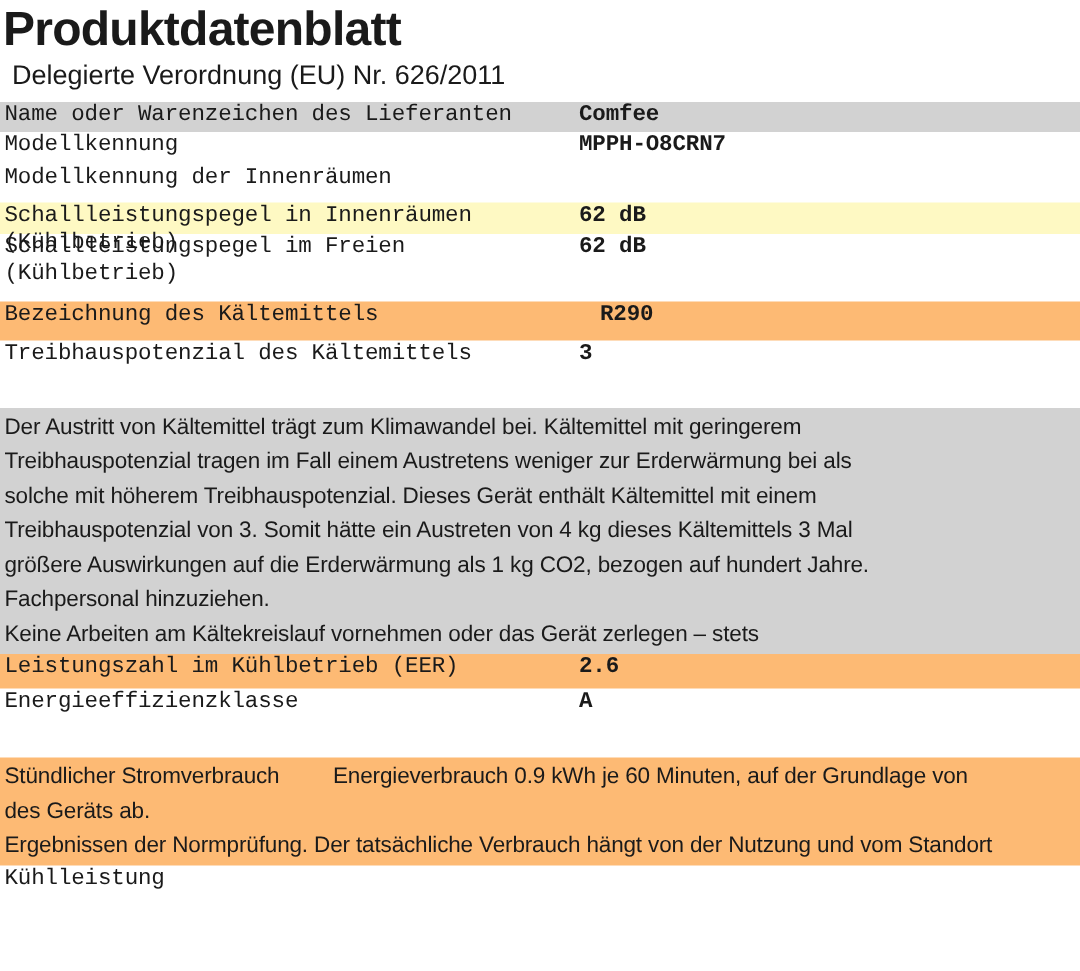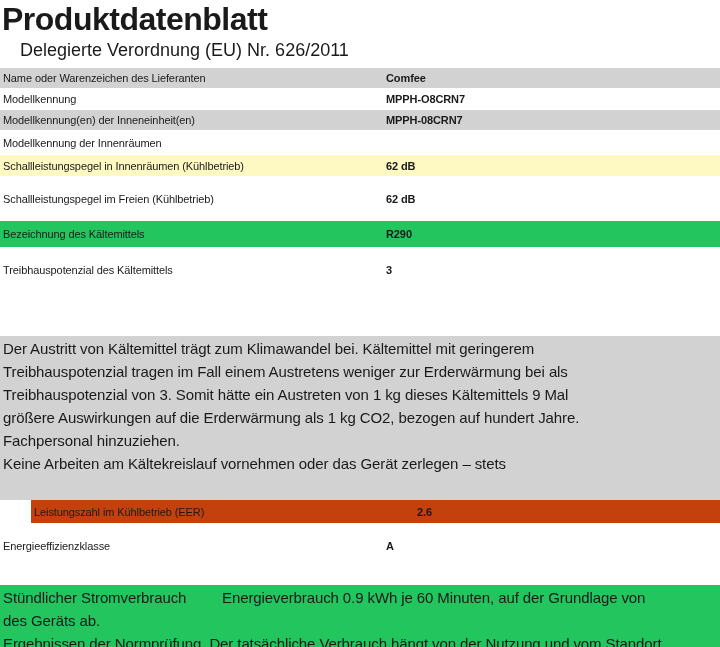--- a/index.html
+++ b/index.html
@@ -8,26 +8,26 @@
     font-family:"Liberation Sans",sans-serif;
     color:#1a1a1a;
     -webkit-font-smoothing:antialiased;
   }
   .page{width:720px;height:518px;}
   .doc-title{
     font-size:32px;font-weight:bold;line-height:37px;
     padding:1px 0 0 2px;letter-spacing:-0.5px;
   }
   .doc-subtitle{
-    font-size:18px;line-height:24px;padding-left:20px;
+    font-size:18px;line-height:24px;padding-left:8px;
   }
   .spacer{height:6px;}
   .row{
-    display:flex;align-items:center;
-    font-size:11px;line-height:18px;letter-spacing:-0.1px;
+    display:flex;align-items:flex-start;
+    font-size:15px;line-height:18px;letter-spacing:-0.1px;font-family:Liberation Mono, monospace;
   }
   .row.gray{background:#d2d2d2;}
   .lbl{width:383px;padding-left:3px;flex:none;}
   .val{font-weight:bold;flex:1;}
   .note{
     font-size:15px;line-height:23px;letter-spacing:-0.1px;
     padding:1px 4px 0 3px;
   }
   .note.gray{background:#d2d2d2;}
   .tab-label{display:inline-block;width:219px;}
@@ -49,71 +49,68 @@
   <div class="row gray h20" style="background: rgb(210, 210, 210);">
     <div class="lbl">Name oder Warenzeichen des Lieferanten</div>
     <div class="val">Comfee</div>
   </div>
 
   <div class="row h22">
     <div class="lbl">Modellkennung</div>
     <div class="val">MPPH-O8CRN7</div>
   </div>
 
-  <div class="row gray h20" style="background: rgb(210, 210, 210);">
-    <div class="lbl">Modellkennung(en) der Inneneinheit(en)</div>
-    <div class="val">MPPH-08CRN7</div>
-  </div>
 
   <div class="row h25">
     <div class="lbl">Modellkennung der Innenräumen</div>
     <div class="val"></div>
   </div>
 
   <div class="row gray h21" style="background: #fef9c3;">
     <div class="lbl">Schallleistungspegel in Innenräumen (Kühlbetrieb)</div>
     <div class="val">62 dB</div>
   </div>
 
   <div class="row h45">
     <div class="lbl">Schallleistungspegel im Freien (Kühlbetrieb)</div>
     <div class="val">62 dB</div>
   </div>
 
-  <div class="row gray h26" style="background: #22c55e;">
+  <div class="row gray h26" style="background: #fdba74; gap: 14px;">
     <div class="lbl">Bezeichnung des Kältemittels</div>
     <div class="val">R290</div>
   </div>
 
   <div class="row h45">
     <div class="lbl">Treibhauspotenzial des Kältemittels</div>
     <div class="val">3</div>
   </div>
 
-  <div class="note gray h163" style="background: rgb(210, 210, 210); margin-top: 44px;">
+  <div class="note gray h163" style="background: rgb(210, 210, 210);">
     <div>Der Austritt von Kältemittel trägt zum Klimawandel bei. Kältemittel mit geringerem</div>
     <div>Treibhauspotenzial tragen im Fall einem Austretens weniger zur Erderwärmung bei als</div>
-    <div>Treibhauspotenzial von 3. Somit hätte ein Austreten von 1 kg dieses Kältemittels 9 Mal</div>
+    <div>solche mit höherem Treibhauspotenzial. Dieses Gerät enthält Kältemittel mit einem</div>
+    <div>Treibhauspotenzial von 3. Somit hätte ein Austreten von 4 kg dieses Kältemittels 3 Mal</div>
     <div>größere Auswirkungen auf die Erderwärmung als 1 kg CO2, bezogen auf hundert Jahre.</div>
     <div>Fachpersonal hinzuziehen.</div>
     <div>Keine Arbeiten am Kältekreislauf vornehmen oder das Gerät zerlegen – stets</div>
   </div>
 
 
-  <div class="row gray h23" style="background: #c2410c; margin-left: 31px;">
+  <div class="row gray h23" style="background: #fdba74;">
     <div class="lbl">Leistungszahl im Kühlbetrieb (EER)</div>
     <div class="val">2.6</div>
   </div>
 
   <div class="row h46">
     <div class="lbl">Energieeffizienzklasse</div>
     <div class="val">A</div>
   </div>
 
-  <div class="note gray h71" style="background: #22c55e; margin-top: 16px;">
+  <div class="note gray h71" style="background: #fdba74;">
     <div><span class="tab-label">Stündlicher Stromverbrauch</span><span>Energieverbrauch 0.9 kWh je 60 Minuten, auf der Grundlage von</span></div>
     <div>des Geräts ab.</div>
     <div>Ergebnissen der Normprüfung. Der tatsächliche Verbrauch hängt von der Nutzung und vom Standort</div>
   </div>
 
   <div class="row h30">
     <div class="lbl">Kühlleistung</div>
   </div>
 
 </div>

